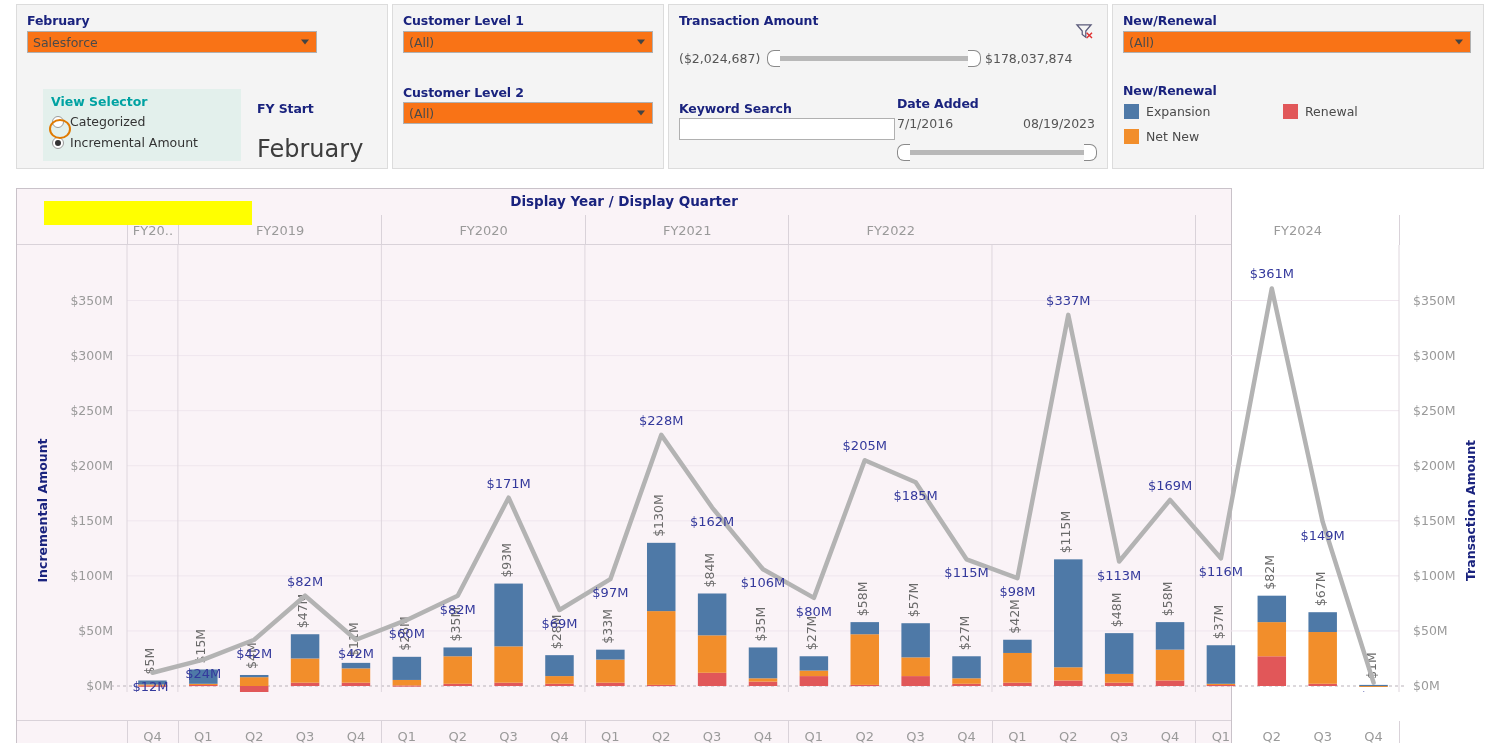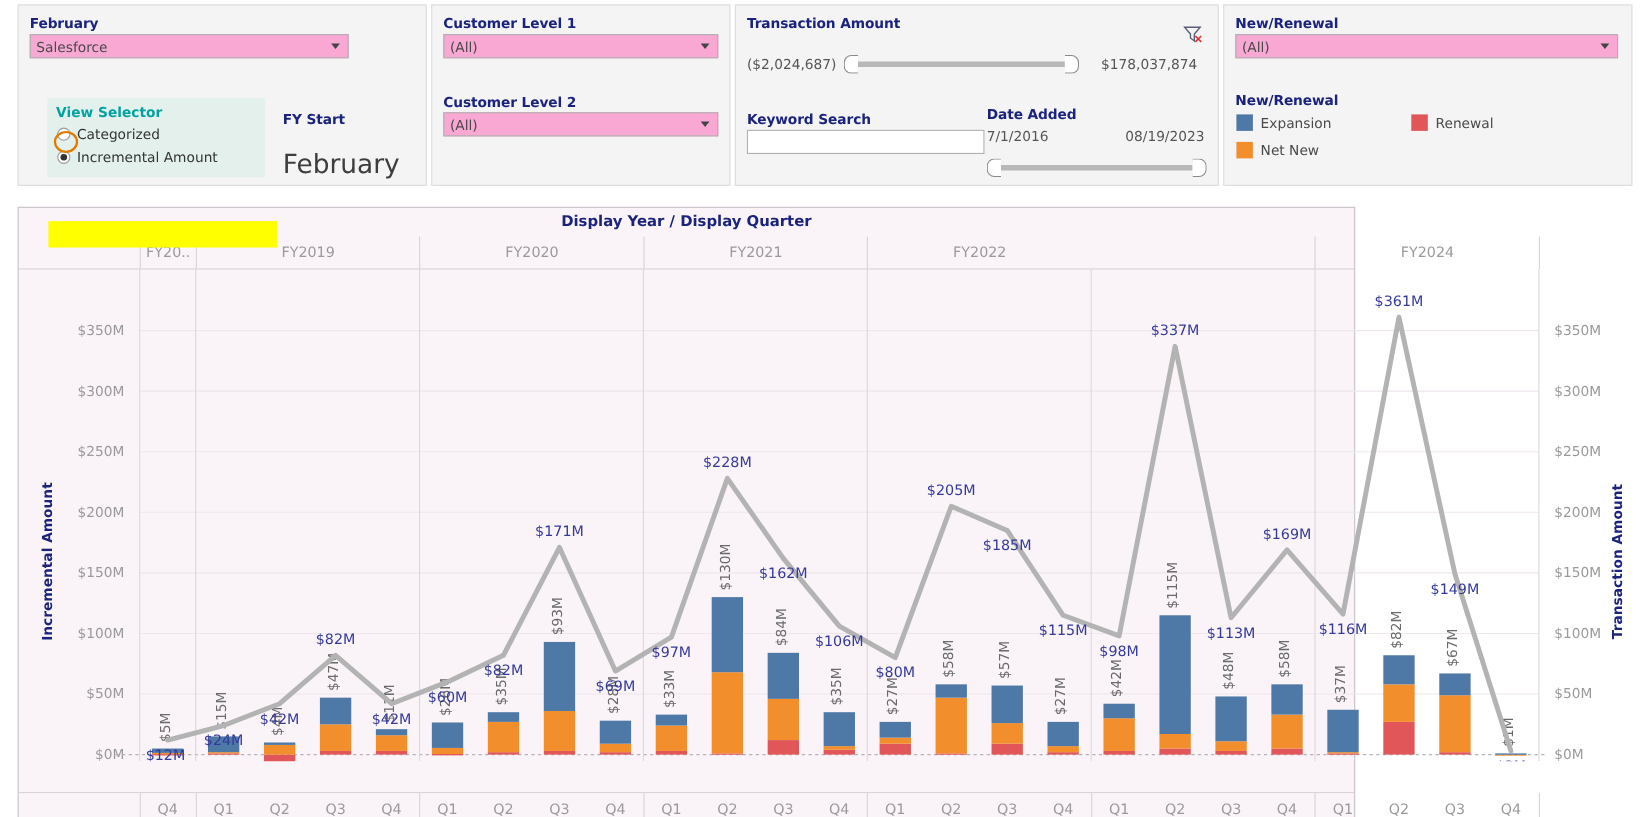--- a/index.html
+++ b/index.html
@@ -19,21 +19,21 @@
   #panel-customer   { left:392px;  width:272px; height:165px; }
   #panel-transaction{ left:668px;  width:440px; height:165px; }
   #panel-newrenewal { left:1112px; width:372px; height:165px; }
 
   .f-label {
     font-family:"DejaVu Sans", sans-serif;
     font-weight:bold; font-size:12.5px; color:#1a237e;
     letter-spacing:-0.1px;
   }
   .f-select {
-    background:#f9a8d4; border:1px solid #b0b0b0;
+    background:#f97316; border:1px solid #b0b0b0;
     height:22px; position:relative;
     display:flex; align-items:center;
     font-size:12.5px; color:#4a4a4a; padding-left:5px;
     font-family:"DejaVu Sans", sans-serif;
   }
   .f-select .caret {
     position:absolute; right:7px; top:50%; transform:translateY(-50%);
     width:0;height:0;border-left:4.5px solid transparent;border-right:4.5px solid transparent;
     border-top:5.5px solid #444;
   }
@@ -176,21 +176,21 @@
       <path d="M2 2 H18 L12 9 V16 L8 13 V9 Z" fill="none" stroke="#5a5a7a" stroke-width="1.4"></path>
       <path d="M13 11 L19 17 M19 11 L13 17" stroke="#e03030" stroke-width="1.6"></path>
     </svg>
 
     <div class="s-val" style="position:absolute;left:10px;top:46px;">($2,024,687)</div>
     <div class="slider-wrap" style="position:absolute;left:98px;top:44px;width:214px;">
       <div class="slider-track" style="left:6px;right:6px;"></div>
       <div class="s-handle left" style="left:0;"></div>
       <div class="s-handle right" style="right:0;"></div>
     </div>
-    <div class="s-val" style="position:absolute;left:316px;top:46px;margin-left:16px;">$178,037,874</div>
+    <div class="s-val" style="position:absolute;left:316px;top:46px;">$178,037,874</div>
 
     <div class="f-label" style="position:absolute;left:10px;top:96px;">Keyword Search</div>
     <input class="f-text" type="text" style="position: absolute; left: 10px; top: 113px; width: 216px;" placeholder="">
 
     <div class="f-label" style="position:absolute;left:228px;top:91px;">Date Added</div>
     <div class="s-val" style="position:absolute;left:228px;top:111px;">7/1/2016</div>
     <div class="s-val" style="position:absolute;right:12px;top:111px;">08/19/2023</div>
     <div class="slider-wrap" style="position:absolute;left:228px;top:138px;width:200px;">
       <div class="slider-track" style="left:6px;right:6px;"></div>
       <div class="s-handle left" style="left:0;"></div>

